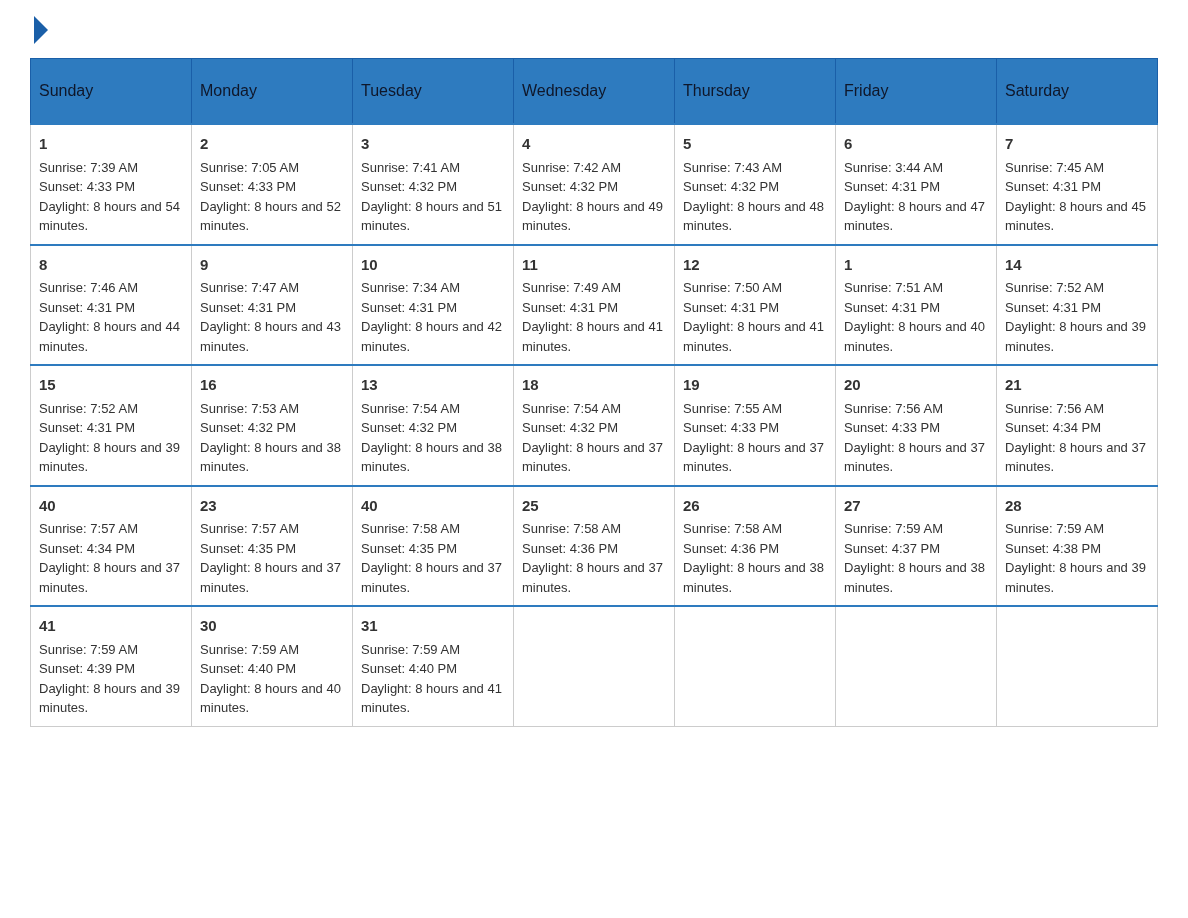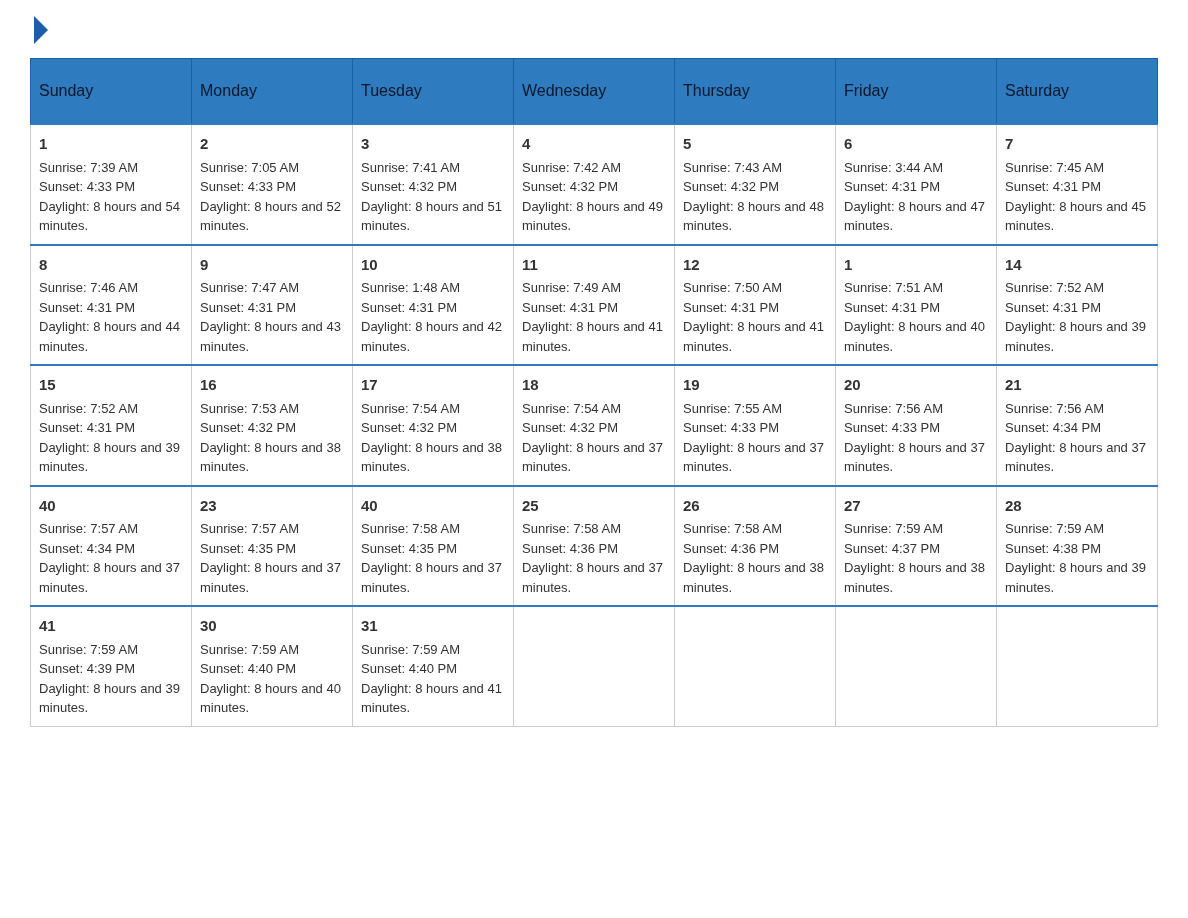--- a/index.html
+++ b/index.html
@@ -134,30 +134,30 @@
         <td><span class="day-num">2</span><span>Sunrise: 7:05 AM</span><br><span>Sunset: 4:33 PM</span><br><span>Daylight: 8 hours and 52 minutes.</span></td>
         <td><span class="day-num">3</span><span>Sunrise: 7:41 AM</span><br><span>Sunset: 4:32 PM</span><br><span>Daylight: 8 hours and 51 minutes.</span></td>
         <td><span class="day-num">4</span><span>Sunrise: 7:42 AM</span><br><span>Sunset: 4:32 PM</span><br><span>Daylight: 8 hours and 49 minutes.</span></td>
         <td><span class="day-num">5</span><span>Sunrise: 7:43 AM</span><br><span>Sunset: 4:32 PM</span><br><span>Daylight: 8 hours and 48 minutes.</span></td>
         <td><span class="day-num">6</span><span>Sunrise: 3:44 AM</span><br><span>Sunset: 4:31 PM</span><br><span>Daylight: 8 hours and 47 minutes.</span></td>
         <td><span class="day-num">7</span><span>Sunrise: 7:45 AM</span><br><span>Sunset: 4:31 PM</span><br><span>Daylight: 8 hours and 45 minutes.</span></td>
       </tr>
       <tr class="week-row">
         <td><span class="day-num">8</span><span>Sunrise: 7:46 AM</span><br><span>Sunset: 4:31 PM</span><br><span>Daylight: 8 hours and 44 minutes.</span></td>
         <td><span class="day-num">9</span><span>Sunrise: 7:47 AM</span><br><span>Sunset: 4:31 PM</span><br><span>Daylight: 8 hours and 43 minutes.</span></td>
-        <td><span class="day-num">10</span><span>Sunrise: 1:48 AM</span><br><span>Sunset: 4:31 PM</span><br><span>Daylight: 8 hours and 42 minutes.</span></td>
+        <td><span class="day-num">10</span><span>Sunrise: 7:34 AM</span><br><span>Sunset: 4:31 PM</span><br><span>Daylight: 8 hours and 42 minutes.</span></td>
         <td><span class="day-num">11</span><span>Sunrise: 7:49 AM</span><br><span>Sunset: 4:31 PM</span><br><span>Daylight: 8 hours and 41 minutes.</span></td>
         <td><span class="day-num">12</span><span>Sunrise: 7:50 AM</span><br><span>Sunset: 4:31 PM</span><br><span>Daylight: 8 hours and 41 minutes.</span></td>
         <td><span class="day-num">1</span><span>Sunrise: 7:51 AM</span><br><span>Sunset: 4:31 PM</span><br><span>Daylight: 8 hours and 40 minutes.</span></td>
         <td><span class="day-num">14</span><span>Sunrise: 7:52 AM</span><br><span>Sunset: 4:31 PM</span><br><span>Daylight: 8 hours and 39 minutes.</span></td>
       </tr>
       <tr class="week-row">
         <td><span class="day-num">15</span><span>Sunrise: 7:52 AM</span><br><span>Sunset: 4:31 PM</span><br><span>Daylight: 8 hours and 39 minutes.</span></td>
         <td><span class="day-num">16</span><span>Sunrise: 7:53 AM</span><br><span>Sunset: 4:32 PM</span><br><span>Daylight: 8 hours and 38 minutes.</span></td>
-        <td><span class="day-num">17</span><span>Sunrise: 7:54 AM</span><br><span>Sunset: 4:32 PM</span><br><span>Daylight: 8 hours and 38 minutes.</span></td>
+        <td><span class="day-num">13</span><span>Sunrise: 7:54 AM</span><br><span>Sunset: 4:32 PM</span><br><span>Daylight: 8 hours and 38 minutes.</span></td>
         <td><span class="day-num">18</span><span>Sunrise: 7:54 AM</span><br><span>Sunset: 4:32 PM</span><br><span>Daylight: 8 hours and 37 minutes.</span></td>
         <td><span class="day-num">19</span><span>Sunrise: 7:55 AM</span><br><span>Sunset: 4:33 PM</span><br><span>Daylight: 8 hours and 37 minutes.</span></td>
         <td><span class="day-num">20</span><span>Sunrise: 7:56 AM</span><br><span>Sunset: 4:33 PM</span><br><span>Daylight: 8 hours and 37 minutes.</span></td>
         <td><span class="day-num">21</span><span>Sunrise: 7:56 AM</span><br><span>Sunset: 4:34 PM</span><br><span>Daylight: 8 hours and 37 minutes.</span></td>
       </tr>
       <tr class="week-row">
         <td><span class="day-num">40</span><span>Sunrise: 7:57 AM</span><br><span>Sunset: 4:34 PM</span><br><span>Daylight: 8 hours and 37 minutes.</span></td>
         <td><span class="day-num">23</span><span>Sunrise: 7:57 AM</span><br><span>Sunset: 4:35 PM</span><br><span>Daylight: 8 hours and 37 minutes.</span></td>
         <td><span class="day-num">40</span><span>Sunrise: 7:58 AM</span><br><span>Sunset: 4:35 PM</span><br><span>Daylight: 8 hours and 37 minutes.</span></td>
         <td><span class="day-num">25</span><span>Sunrise: 7:58 AM</span><br><span>Sunset: 4:36 PM</span><br><span>Daylight: 8 hours and 37 minutes.</span></td>

